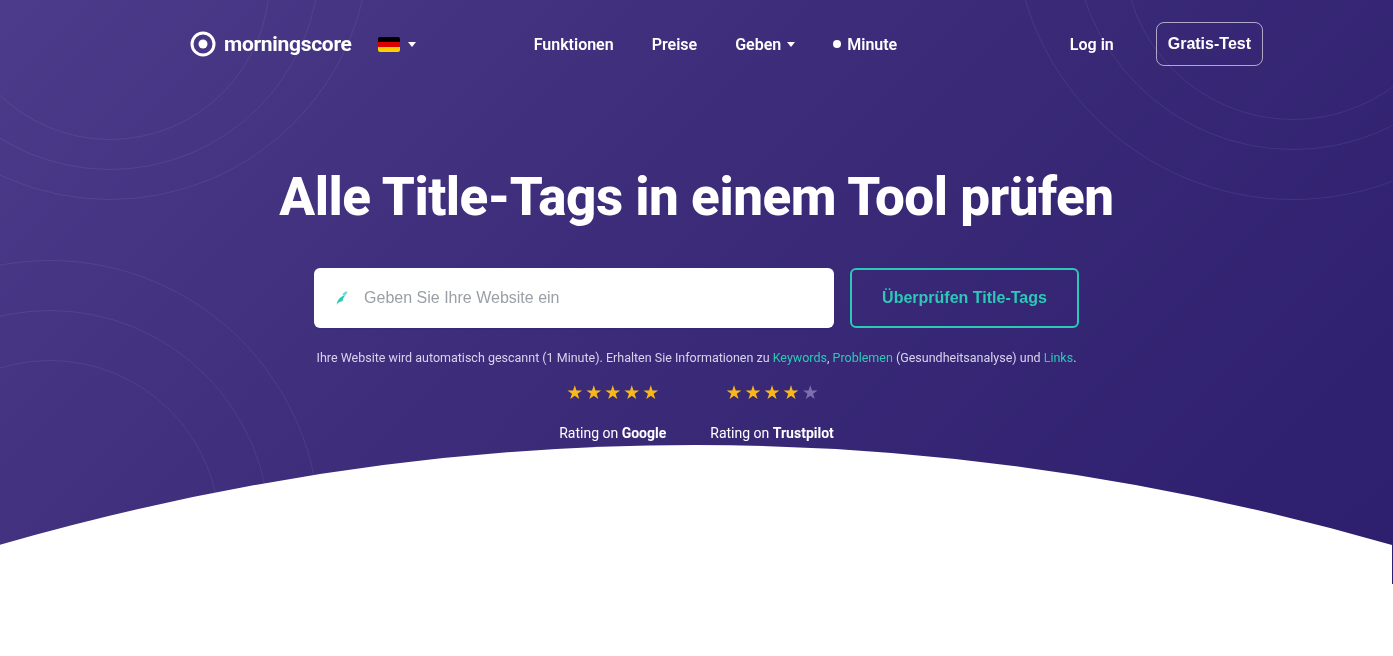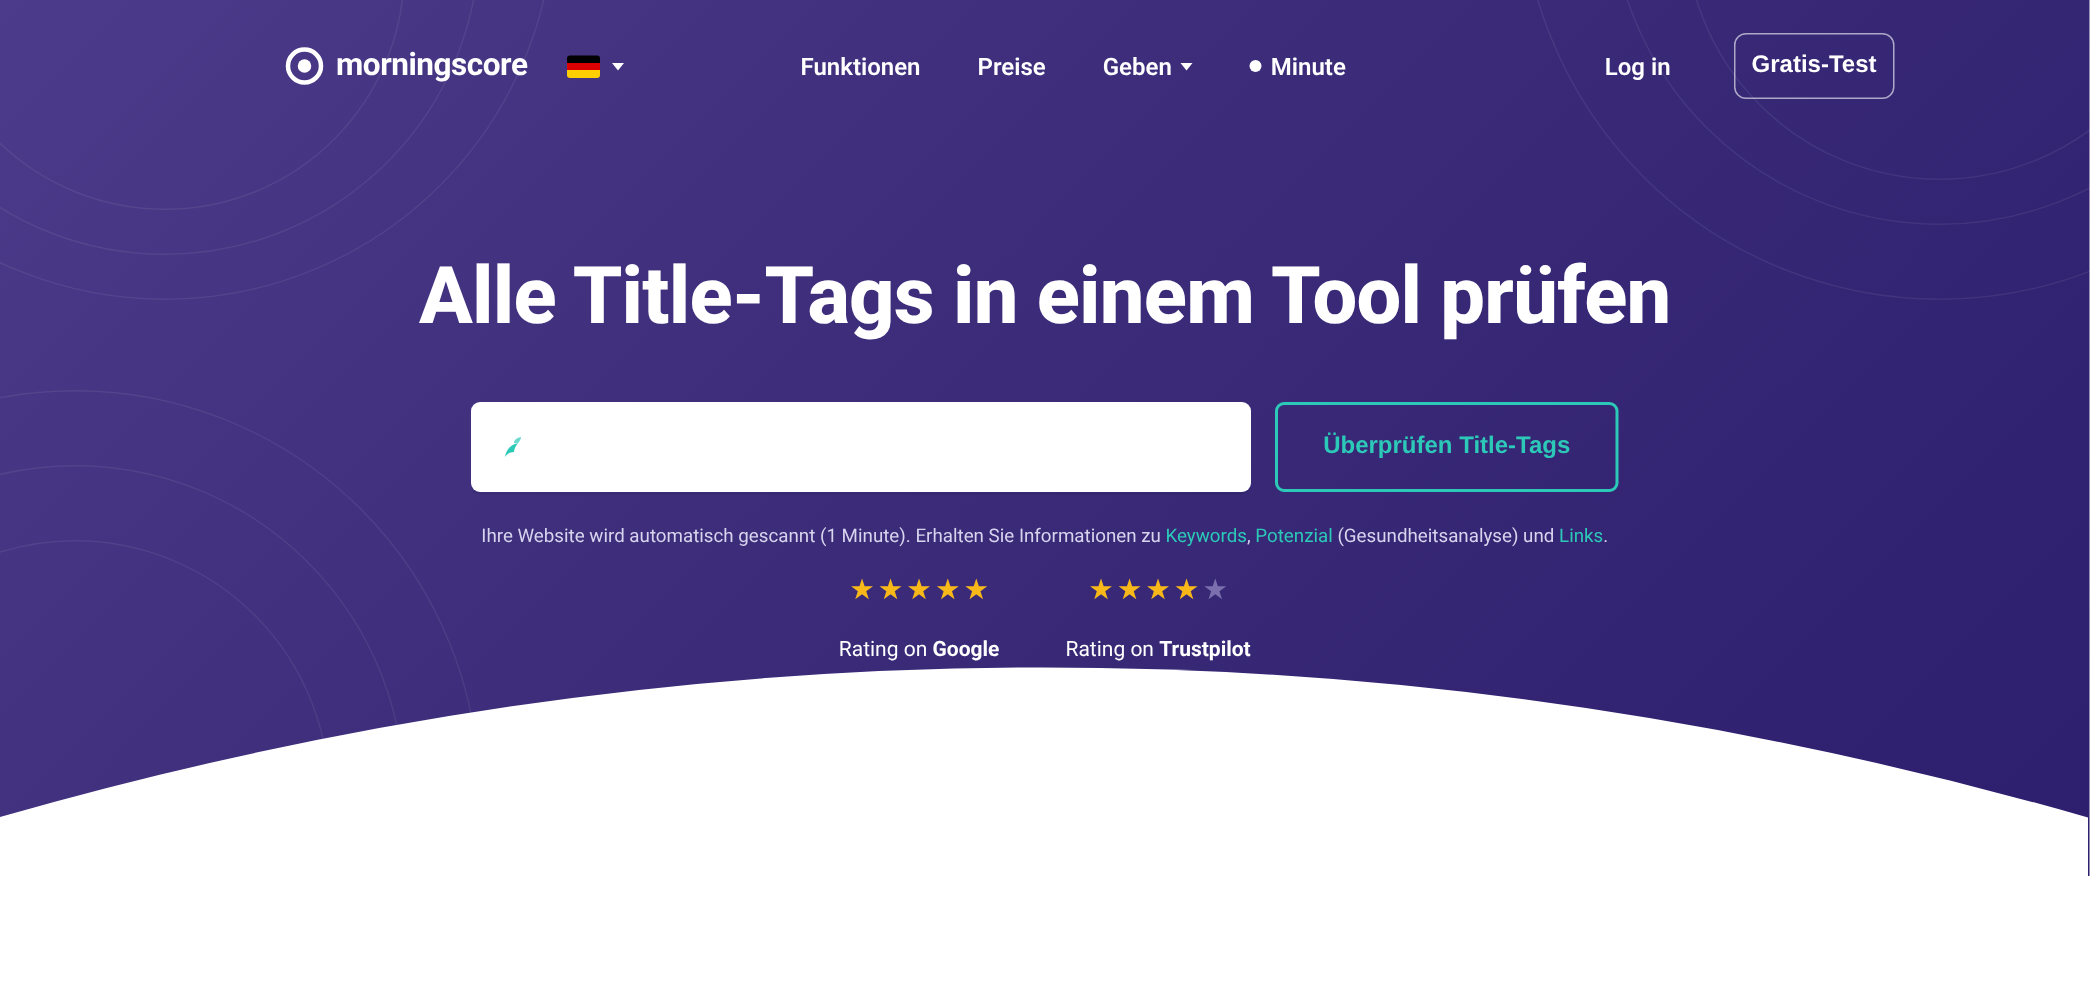--- a/index.html
+++ b/index.html
@@ -264,26 +264,27 @@
     <h1 class="title">Alle Title-Tags in einem Tool prüfen</h1>
 
     <div class="form-row">
       <div class="website-input">
         <span class="input-icon">
           <svg width="16" height="16" viewBox="0 0 24 24" fill="currentColor">
             <path d="M17 8C8 10 5 16 4 22c2-3 5-5 9-5 0 0 0-4 4-9z"></path>
             <path d="M17 8c3-3 3-6 3-6s-3 0-6 3c-1 1-1 3-1 3s2 0 4 0z" opacity="0.7"></path>
           </svg>
         </span>
+        <input type="text" placeholder="Geben Sie Ihre Website ein" style="">
       </div>
       <button class="check-btn">Überprüfen Title-Tags</button>
     </div>
 
     <p class="hint">
-      <span>Ihre Website wird automatisch gescannt (1 Minute). Erhalten Sie Informationen zu </span><a>Keywords</a><span>, </span><a>Potenzial</a><span> (Gesundheitsanalyse) und </span><a>Links</a><span>.</span>
+      <span>Ihre Website wird automatisch gescannt (1 Minute). Erhalten Sie Informationen zu </span><a>Keywords</a><span>, </span><a>Problemen</a><span> (Gesundheitsanalyse) und </span><a>Links</a><span>.</span>
     </p>
 
     <div class="ratings">
       <div class="rating-block">
         <div class="stars">
             <span class="star">★</span>
             <span class="star">★</span>
             <span class="star">★</span>
             <span class="star">★</span>
             <span class="star">★</span>

